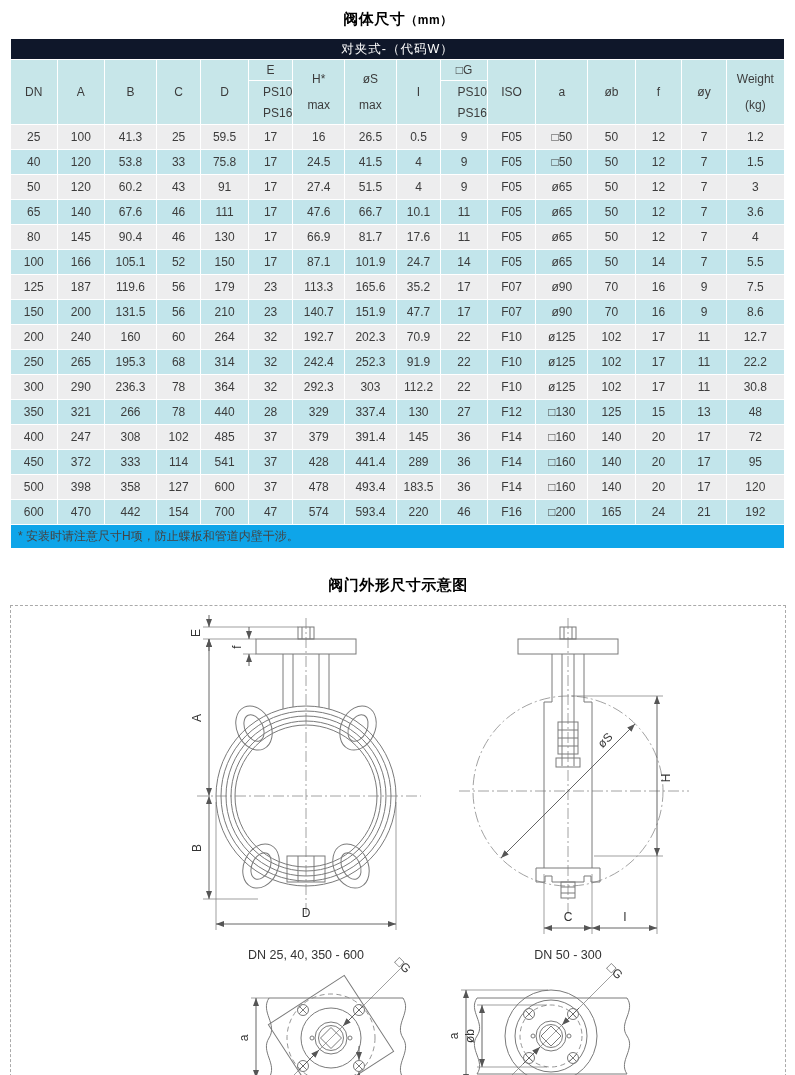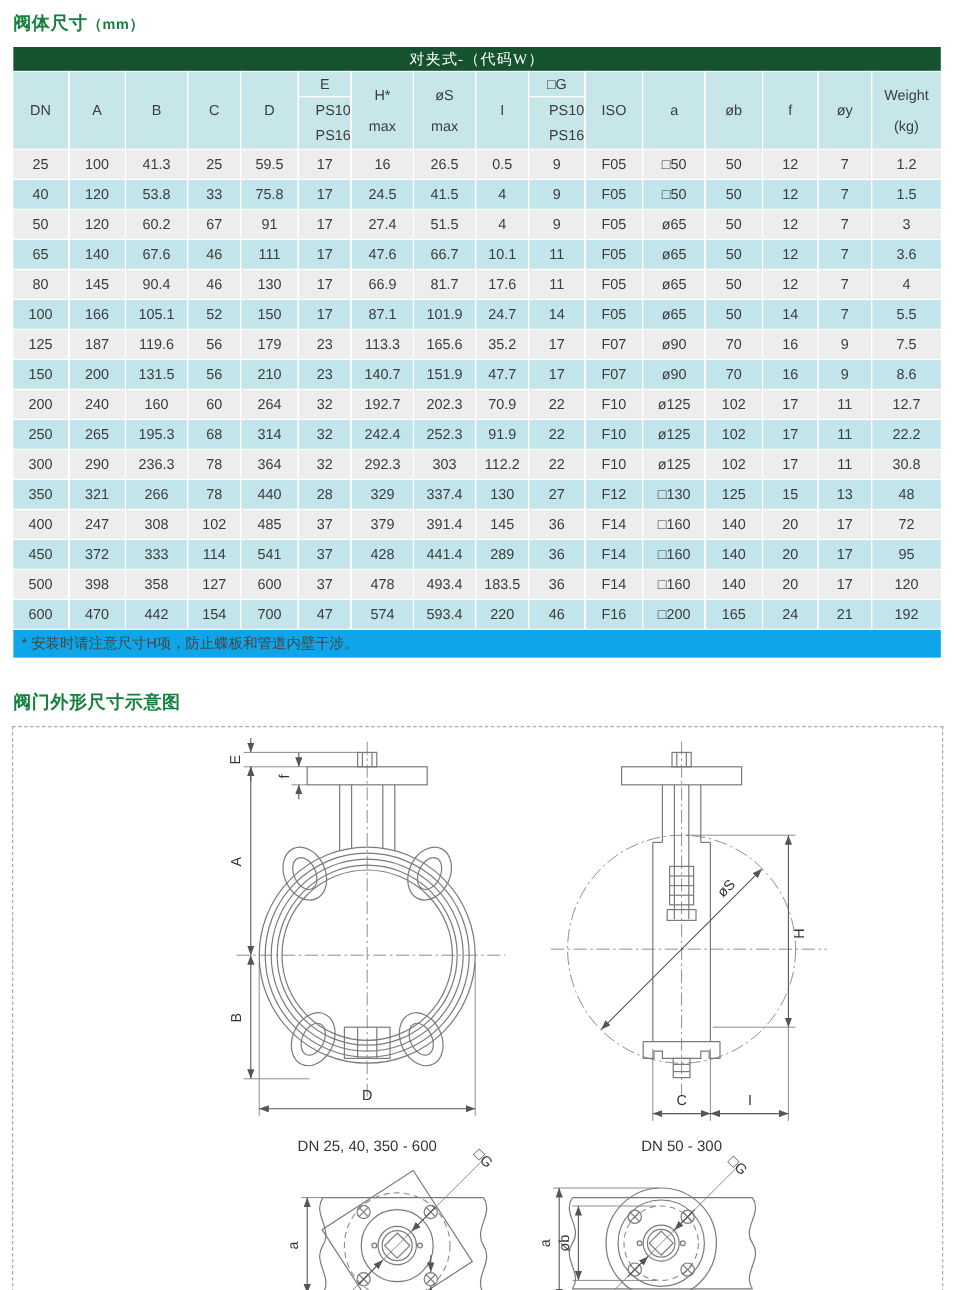--- a/index.html
+++ b/index.html
@@ -6,38 +6,38 @@
   html,body { margin:0; padding:0; background:#ffffff; }
   body {
     width:795px; height:1075px;
     font-family:"Liberation Sans","DejaVu Sans",sans-serif;
     color:#3c3c3c;
   }
   .page { padding:8px 10px 0 10px; }
 
   
   h1.sec-title, h2.sec-title {
-    color:#15803d; font-size:15px; font-weight:bold;
-    margin:2px 0 9px 1px; letter-spacing:0.5px;
+    color:#000000; font-size:15px; font-weight:bold;
+    margin:2px 0 9px 1px; letter-spacing:0.5px;text-align:center;
   }
   h1 .unit { font-size:12px; font-weight:bold; }
   h2.sec-title { margin-top:27px; }
 
   
   table.dim-table {
     width:775px; border-collapse:collapse; table-layout:fixed;
     font-size:12px; color:#3c3c3c;
   }
   .dim-table th, .dim-table td {
     border:1px solid #ffffff; text-align:center; vertical-align:middle;
     font-weight:normal; padding:0; overflow:hidden; white-space:nowrap;
   }
   .dim-table .band th {
-    background:#14532d; color:#ffffff; height:21px;
-    font-size:12.5px; letter-spacing:1px;font-family:Liberation Serif, serif;
+    background:#0f172a; color:#ffffff; height:21px;
+    font-size:12.5px; letter-spacing:1px;
   }
   .dim-table thead th { background:#c7e6e9; }
   .dim-table tr.hdr-top th { height:21px; }
   .dim-table tr.hdr-sub th { height:44px; }
   .dim-table th .two-line div { line-height:2.2; }
   .dim-table th .ps-stack div { line-height:1.7;text-align:right; }
   .dim-table tbody tr { height:25px; }
   .dim-table tbody tr:nth-child(odd)  td { background:#ededee; }
   .dim-table tbody tr:nth-child(even) td { background:#c2e5eb; }
   .dim-table tfoot td {
@@ -173,21 +173,21 @@
           <td>□50</td>
           <td>50</td>
           <td>12</td>
           <td>7</td>
           <td>1.5</td>
         </tr>
         <tr>
           <td>50</td>
           <td>120</td>
           <td>60.2</td>
-          <td>67</td>
+          <td>43</td>
           <td>91</td>
           <td>17</td>
           <td>27.4</td>
           <td>51.5</td>
           <td>4</td>
           <td>9</td>
           <td>F05</td>
           <td>ø65</td>
           <td>50</td>
           <td>12</td>

